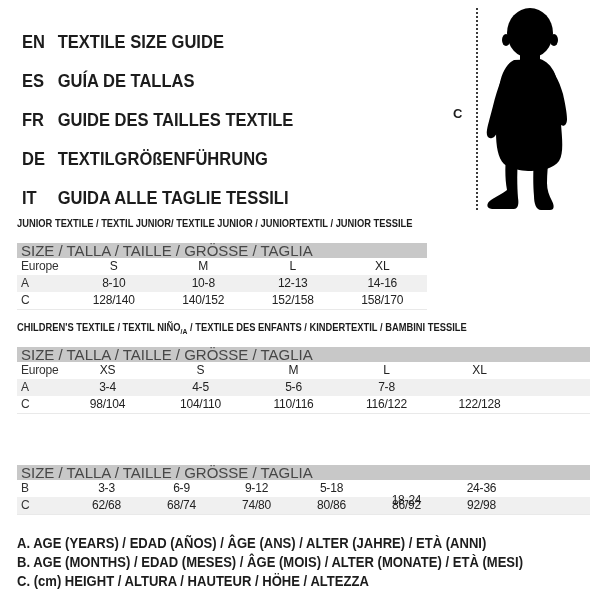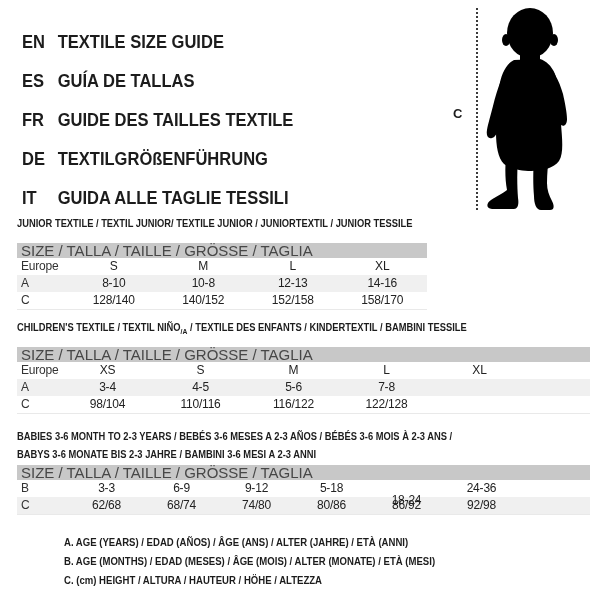--- a/index.html
+++ b/index.html
@@ -28,21 +28,21 @@
   .size-table { position:absolute; left:17px; }
   .bar { height:15px; line-height:15px; background:#c8c8c8; color:#474747; font-size:15px; padding-left:4px; white-space:nowrap; }
   .trow { display:flex; height:17px; line-height:17px; font-size:12px; letter-spacing:-0.2px; color:#222; }
   .trow.shaded { background:#f0f0f0; }
   .tlabel { padding-left:4px; color:#333; flex:none; }
   .tcell { text-align:center; flex:none; }
   .size-table { border-bottom:1px solid #e9e9e9; }
 
   
   .legend { position:absolute; left:17px; top:533px; }
-  .legend-line { height:19px; line-height:19px; font-size:11px; font-weight:bold; white-space:nowrap;margin-left:47px; }
+  .legend-line { height:19px; line-height:19px; font-size:15px; font-weight:bold; white-space:nowrap; }
   .legend-line .cond { transform:scaleX(0.87); }
 </style>
 </head>
 <body>
 
 <div class="canvas">
 
   <div class="lang-block">
     <div class="lang-row"><span class="cond"><span class="lang-code">EN</span><span>TEXTILE SIZE GUIDE</span></span></div>
     <div class="lang-row"><span class="cond"><span class="lang-code">ES</span><span>GUÍA DE TALLAS</span></span></div>
@@ -105,30 +105,27 @@
       <div class="trow shaded">
         <span class="tlabel" style="width: 44px;">A</span>
         <span class="tcell" style="width: 93px;">3-4</span>
         <span class="tcell" style="width: 93px;">4-5</span>
         <span class="tcell" style="width: 93px;">5-6</span>
         <span class="tcell" style="width: 93px;">7-8</span>
       </div>
       <div class="trow">
         <span class="tlabel" style="width: 44px;">C</span>
         <span class="tcell" style="width: 93px;">98/104</span>
+        <span class="tcell" style="width: 93px;">104/110</span>
         <span class="tcell" style="width: 93px;">110/116</span>
         <span class="tcell" style="width: 93px;">116/122</span>
         <span class="tcell" style="width: 93px;">122/128</span>
       </div>
     </div>
 
-  <div class="sec-title" style="top:427px; line-height:18px;">
-    <span class="cond">BABIES 3-6 MONTH TO 2-3 YEARS / BEBÉS 3-6 MESES A 2-3 AÑOS / BÉBÉS 3-6 MOIS À 2-3 ANS /</span><br>
-    <span class="cond">BABYS 3-6 MONATE BIS 2-3 JAHRE / BAMBINI 3-6 MESI A 2-3 ANNI</span>
-  </div>
   <div class="size-table" style="top:465px; width:573px;">
       <div class="bar">SIZE / TALLA / TAILLE / GRÖSSE / TAGLIA</div>
       <div class="trow">
         <span class="tlabel" style="width: 52px;">B</span>
         <span class="tcell" style="width: 75px;">3-3</span>
         <span class="tcell" style="width: 75px;">6-9</span>
         <span class="tcell" style="width: 75px;">9-12</span>
         <span class="tcell" style="width: 75px;">5-18</span>
         <span class="tcell" style="width: 75px; margin-top: 12px;">18-24</span>
         <span class="tcell" style="width: 75px;">24-36</span>

